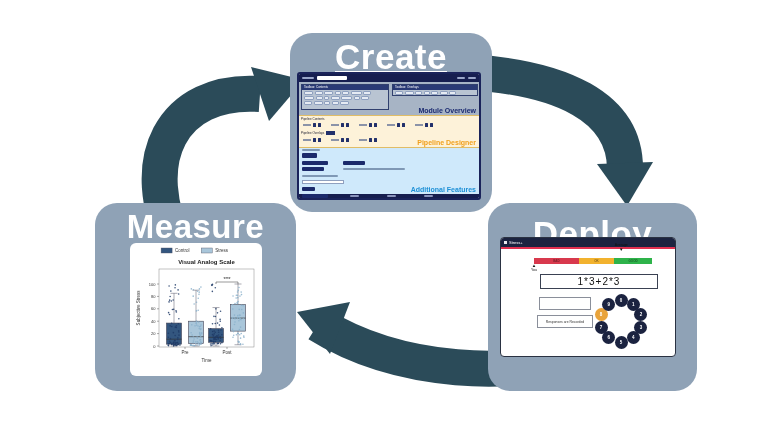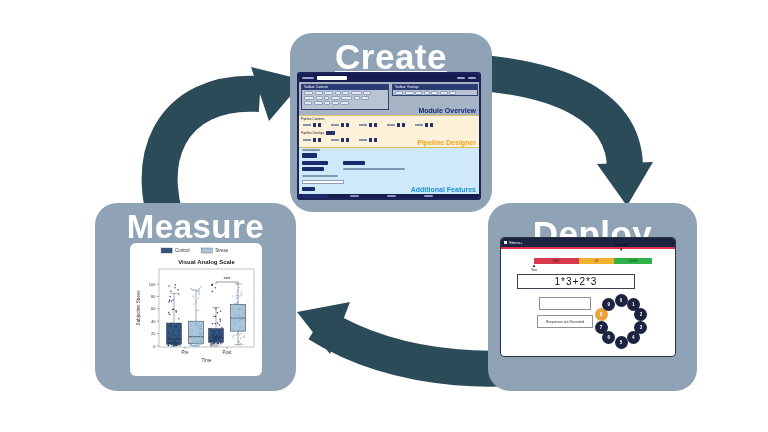--- a/index.html
+++ b/index.html
@@ -61,21 +61,21 @@
   .deploy-hd .appicon{width:3px;height:3px;background:#e9e9ee;}
   .deploy-hd .apptitle{color:#fff;font-size:4px;line-height:4px;}
   .scale-bar{position:absolute;left:33px;top:20px;width:118px;height:6px;display:flex;}
   .scale-seg{height:100%;text-align:center;font-size:3px;font-weight:bold;
              line-height:6px;color:rgba(0,0,0,0.45);overflow:hidden;}
   .marker{position:absolute;text-align:center;color:#111;}
   #avg-marker{top:6px;width:24px;font-size:3.5px;line-height:3.5px;}
   #avg-marker .tri{font-size:4.5px;line-height:4px;}
   #you-marker{top:26px;width:12px;font-size:3.5px;line-height:3.5px;}
   #you-marker .tri{font-size:4.5px;line-height:4.5px;}
-  .expr-box{position:absolute;left:16px;top:36px;width:118px;height:15px;
+  .expr-box{position:absolute;left:39px;top:36px;width:118px;height:15px;
             border:1px solid #3a4152;box-sizing:border-box;text-align:center;
             font-size:10px;line-height:13px;letter-spacing:1px;color:#111;}
   .ans-box{position:absolute;left:38px;top:59px;width:52px;height:13px;
            border:1px solid #8a8f9a;box-sizing:border-box;background:#fff;}
   .rec-box{position:absolute;left:36px;top:77px;width:56px;height:13px;
            border:1px solid #8a8f9a;box-sizing:border-box;text-align:center;
            font-size:3.4px;line-height:12px;color:#333;}
   .key{position:absolute;width:13px;height:13px;border-radius:50%;color:#fff;
        font-size:4.5px;font-weight:bold;display:flex;align-items:center;
        justify-content:center;}

